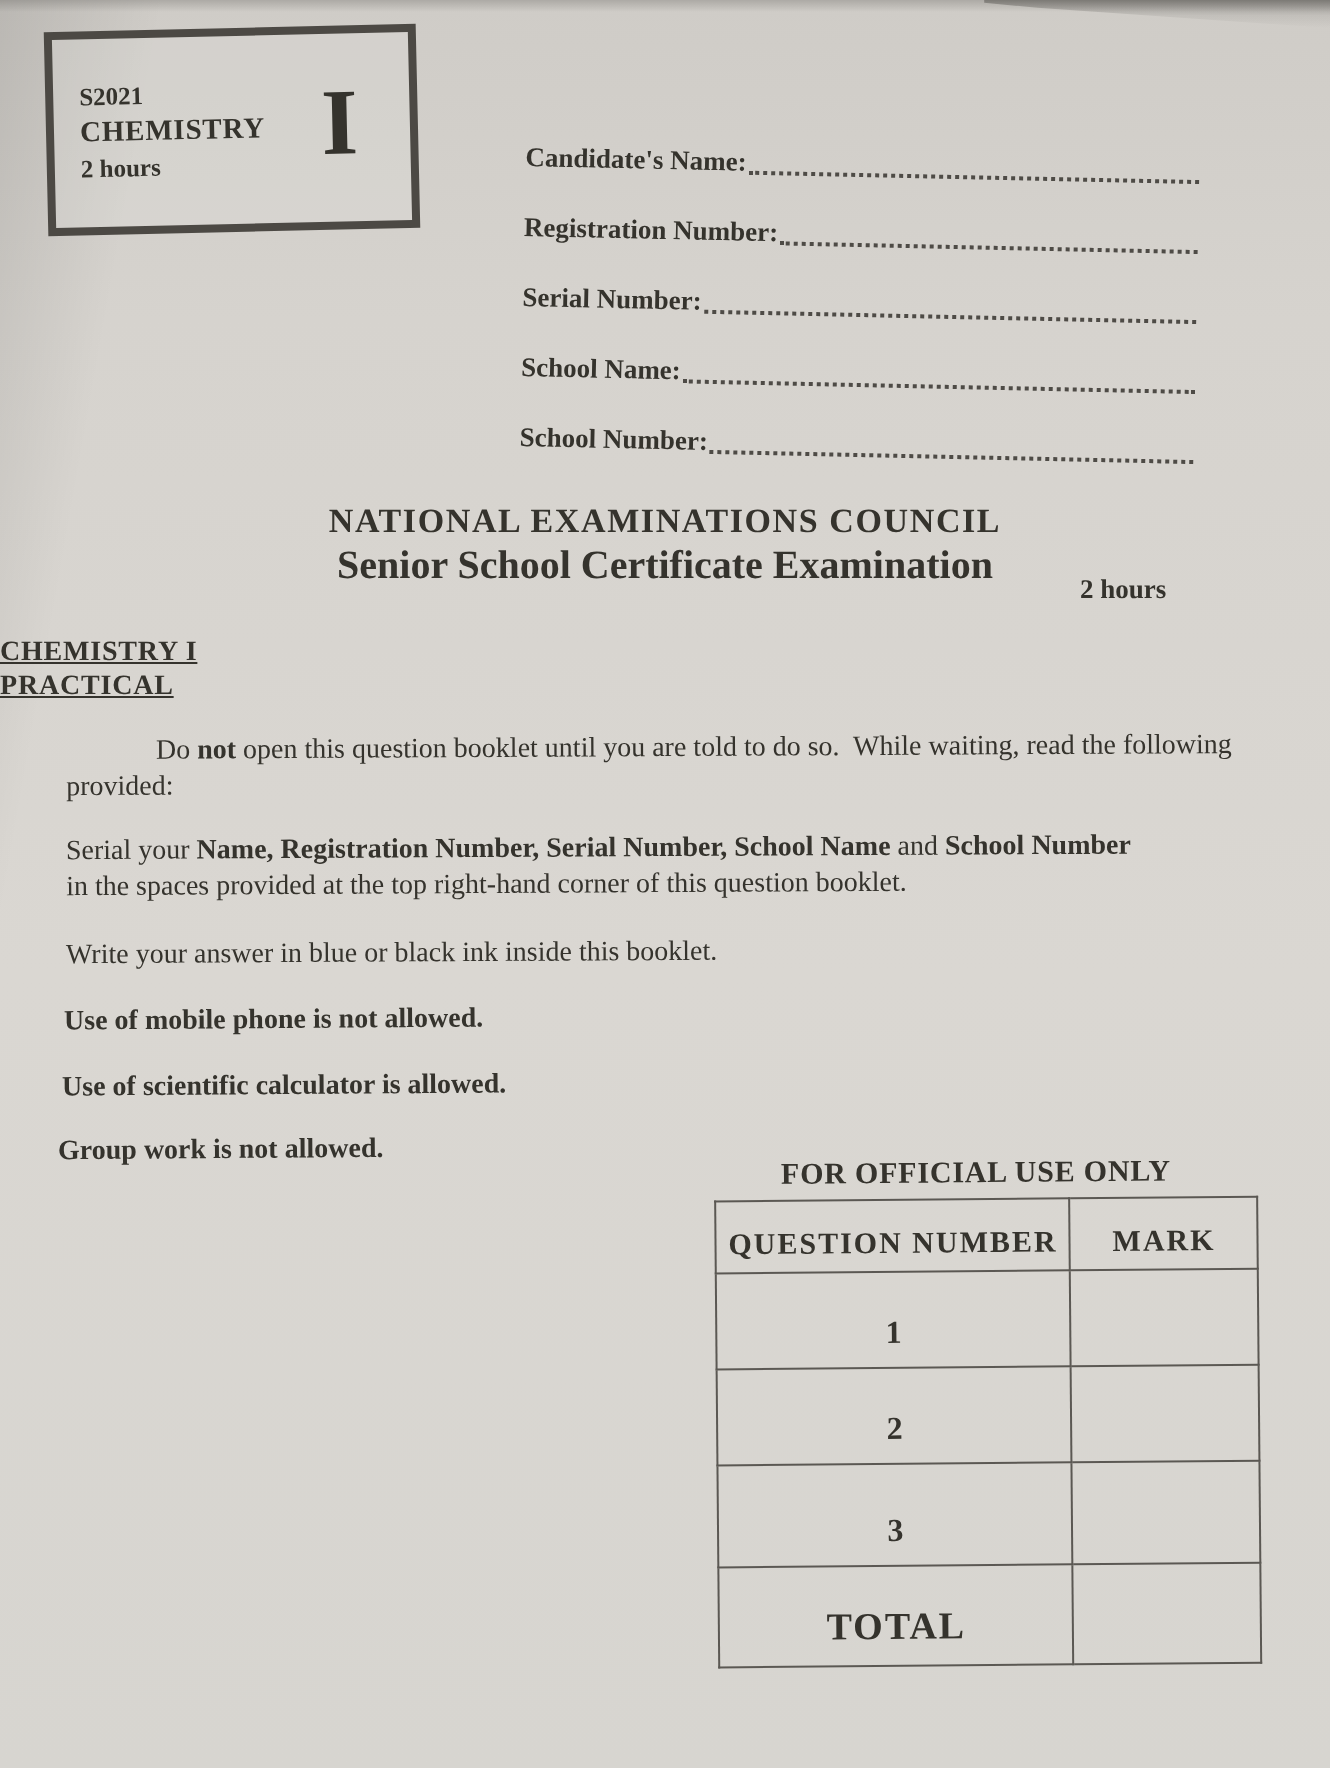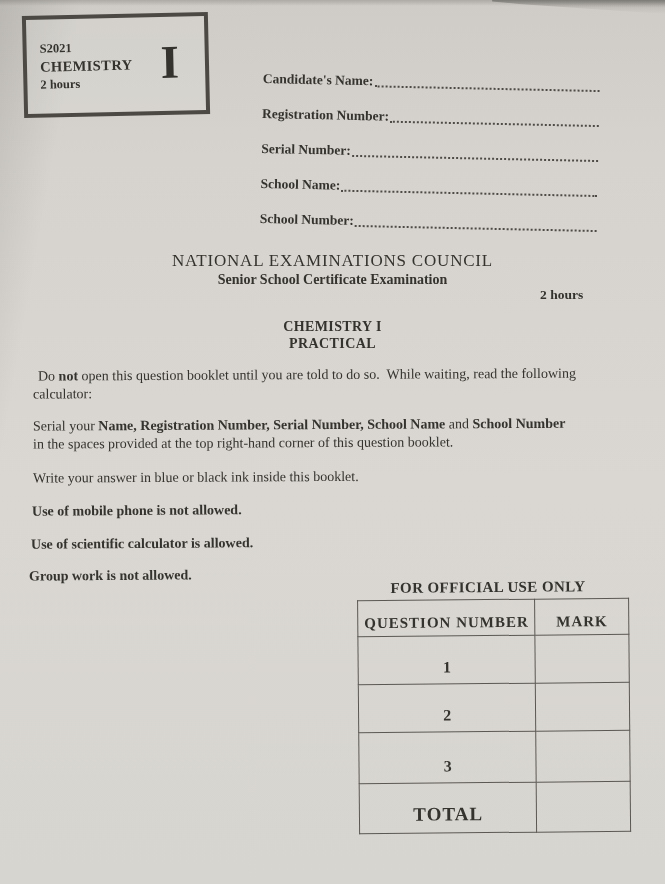--- a/index.html
+++ b/index.html
@@ -53,32 +53,32 @@
   .fields-block{
     position:absolute;left:263px;top:66px;width:338px;
     transform:rotate(1.2deg);transform-origin:left top;
   }
   .field-row{display:flex;align-items:flex-end;height:22px;margin-bottom:13px;}
   .field-label{font-weight:bold;font-size:13.5px;white-space:nowrap;line-height:18px;}
   .dots{flex:1;border-bottom:2px dotted #4e4b46;margin:0 1px 3px 1px;}
 
   
   .council-block{position:absolute;left:0;top:251px;width:665px;text-align:center;}
-  .council{font-size:17px;font-weight:normal;letter-spacing:0.8px;}
-  .exam{font-size:14px;font-weight:bold;margin-top:1px;}
+  .council{font-size:17px;font-weight:bold;letter-spacing:0.8px;}
+  .exam{font-size:20px;font-weight:bold;margin-top:1px;}
   .hours-right{position:absolute;left:540px;top:287px;font-size:13.5px;font-weight:bold;}
-  .subject-block{position:absolute;left:0;top:318px;width:665px;text-align:center;line-height:17px;}
+  .subject-block{position:absolute;left:0;top:318px;width:665px;text-align:left;line-height:17px;text-decoration:underline;}
   .subject1{font-size:14px;font-weight:bold;letter-spacing:0.4px;}
   .subject2{font-size:14px;font-weight:bold;letter-spacing:0.4px;}
 
   
   .para{position:absolute;font-size:14px;line-height:17.5px;transform:rotate(-0.3deg);}
   .para span{white-space:pre-wrap;}
   .p1{left:33px;top:366px;width:600px;}
-  .p1 .indent{padding-left:5px;}
+  .p1 .indent{padding-left:5px;margin-left:40px;}
   .p2{left:33px;top:416px;width:600px;}
   .p3{left:33px;top:468px;width:600px;}
 
   
   .rule{position:absolute;font-size:14px;font-weight:bold;transform:rotate(-0.4deg);}
   .r1{left:32px;top:503px;}
   .r2{left:31px;top:536px;}
   .r3{left:29px;top:568px;}
 
   
@@ -147,21 +147,21 @@
     <div class="exam">Senior School Certificate Examination</div>
   </div>
   <div class="hours-right">2 hours</div>
   <div class="subject-block">
     <div class="subject1">CHEMISTRY I</div>
     <div class="subject2">PRACTICAL</div>
   </div>
 
   <div class="para p1">
     <span class="indent">Do </span><b>not</b><span> open this question booklet until you are told to do so.  While waiting, read the following</span><br>
-    <span>calculator:</span>
+    <span>provided:</span>
   </div>
 
   <div class="para p2">
     <span>Serial your </span><b>Name, Registration Number, Serial Number, School Name</b><span> and </span><b>School Number</b><br>
     <span>in the spaces provided at the top right-hand corner of this question booklet.</span>
   </div>
 
   <div class="para p3">
     <span>Write your answer in blue or black ink inside this booklet.</span>
   </div>

